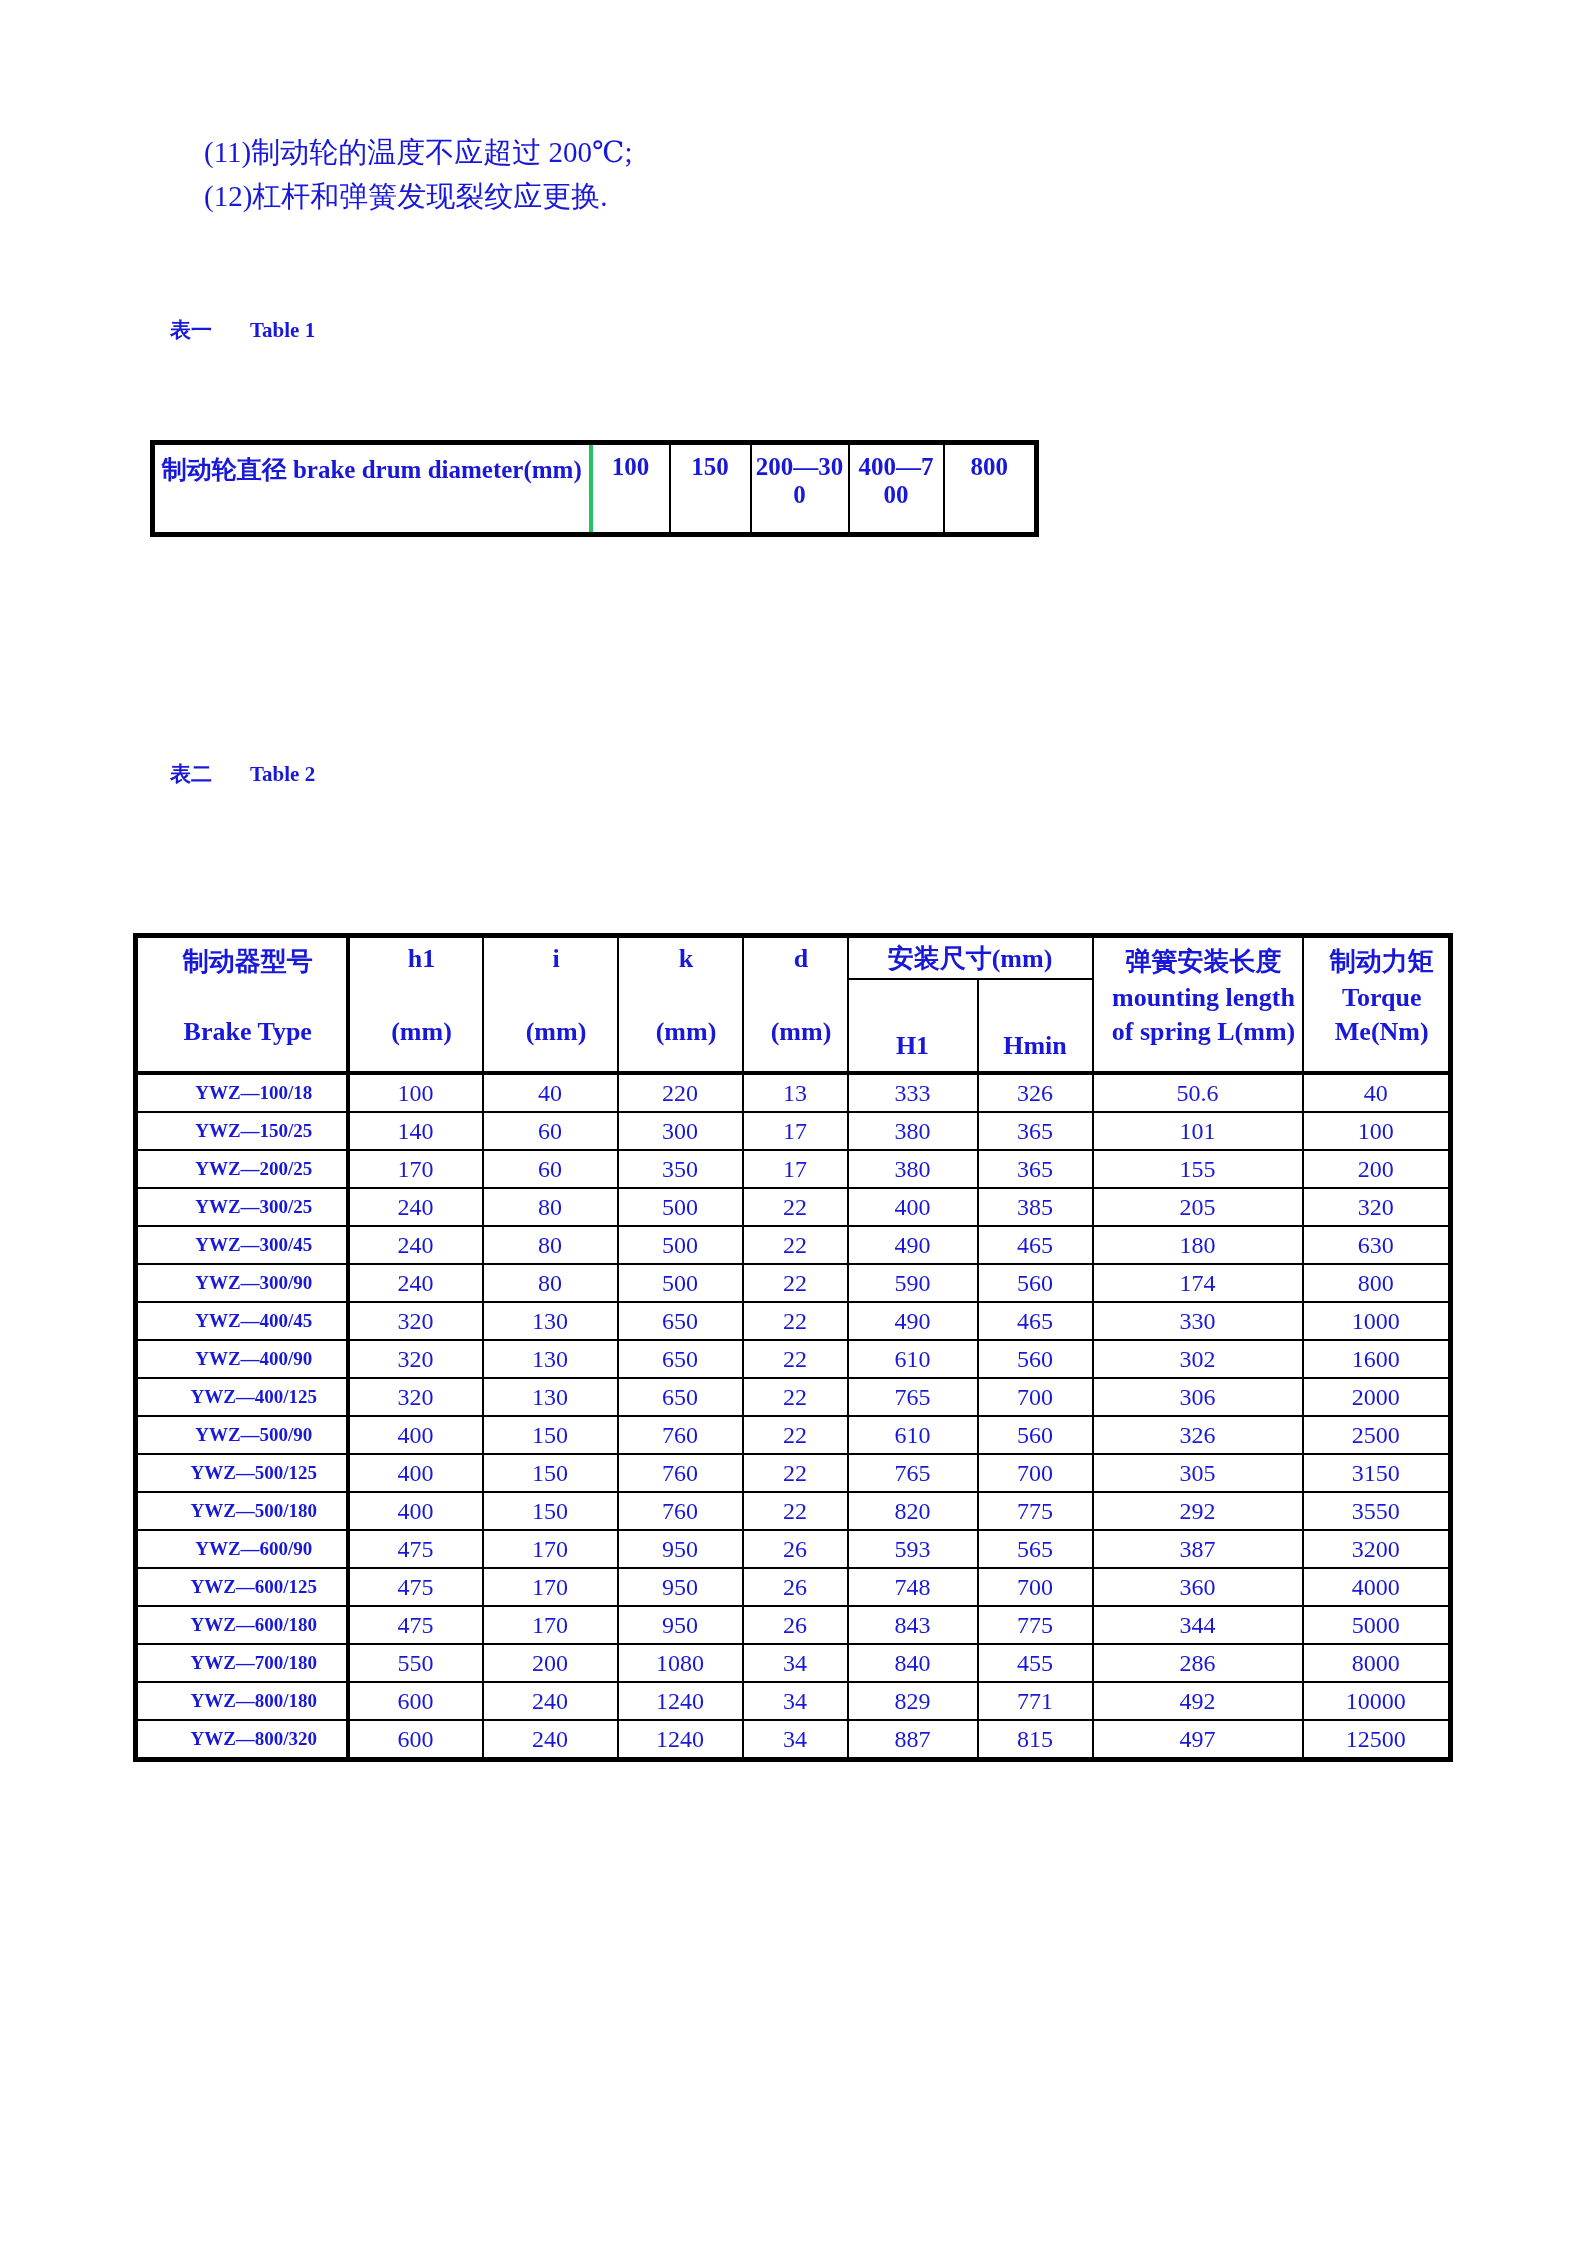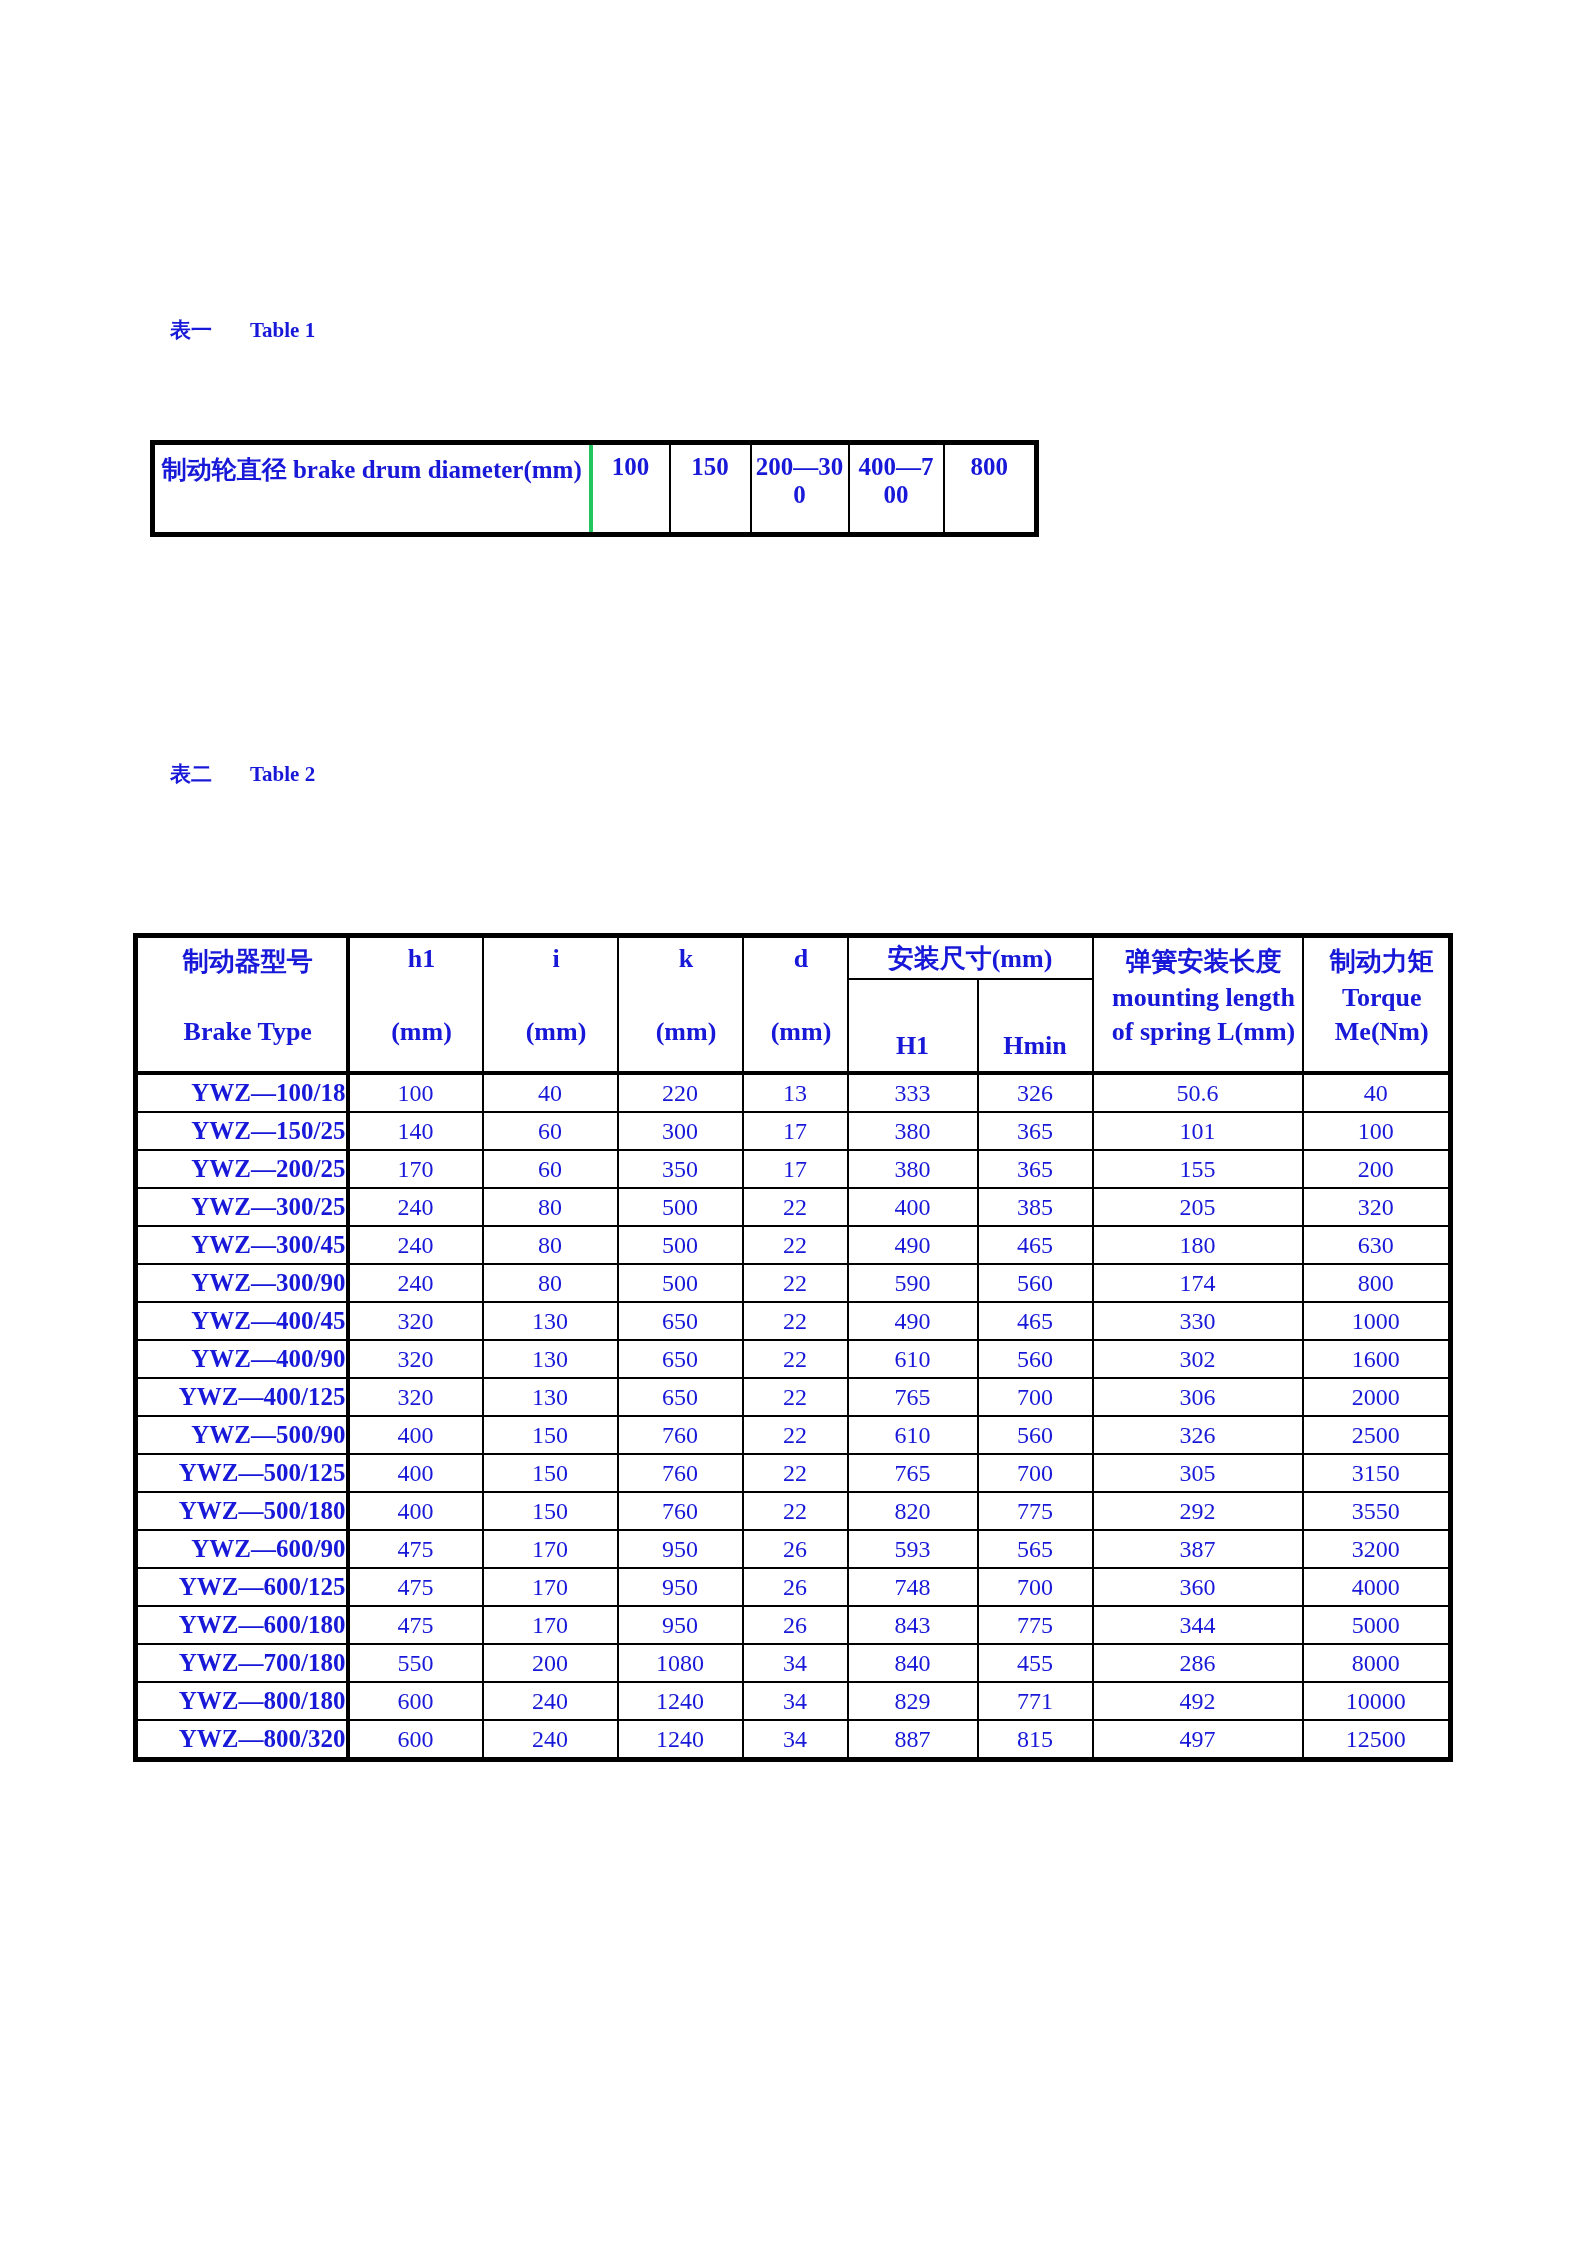--- a/index.html
+++ b/index.html
@@ -36,27 +36,31 @@
   .t2{position:absolute;left:133px;top:933px;border:5px solid #000;}
   .t2 th,.t2 td{border:2px solid #000;padding:0;}
   .t2 thead{border-bottom:4px solid #000;}
   .t2 th{font-size:26px;font-weight:bold;text-align:center;vertical-align:top;}
   .t2 th.c1,.t2 tbody td.bt{border-right:4px solid #000;}
   .t2 tr.htop th.hspan{height:40px;vertical-align:middle;margin-left:15px;}
   .t2 tr.hsub th{height:81px;vertical-align:bottom;padding-bottom:10px;}
   .vh{display:flex;flex-direction:column;justify-content:space-between;
       height:117px;padding:6px 2px 8px 14px;box-sizing:border-box;}
   .t2 tbody td{height:36px;text-align:center;font-size:24px;vertical-align:middle;}
-  .t2 tbody td.bt{font-weight:bold;text-align:right;padding-left:24px;font-size:25px;}
+  .t2 tbody td.bt{font-weight:bold;text-align:center;padding-left:24px;font-size:19px;}
 </style>
 </head>
 <body>
 
 <div class="page">
 
+  <div class="notes">
+    <div>(11)制动轮的温度不应超过 200℃;</div>
+    <div>(12)杠杆和弹簧发现裂纹应更换.</div>
+  </div>
 
   <div class="caption cap1">
     <span>表一</span><span class="capgap">Table 1</span>
   </div>
 
   <table class="t1">
     <colgroup>
       <col style="width:438px">
         <col style="width:79px">
         <col style="width:81px">

